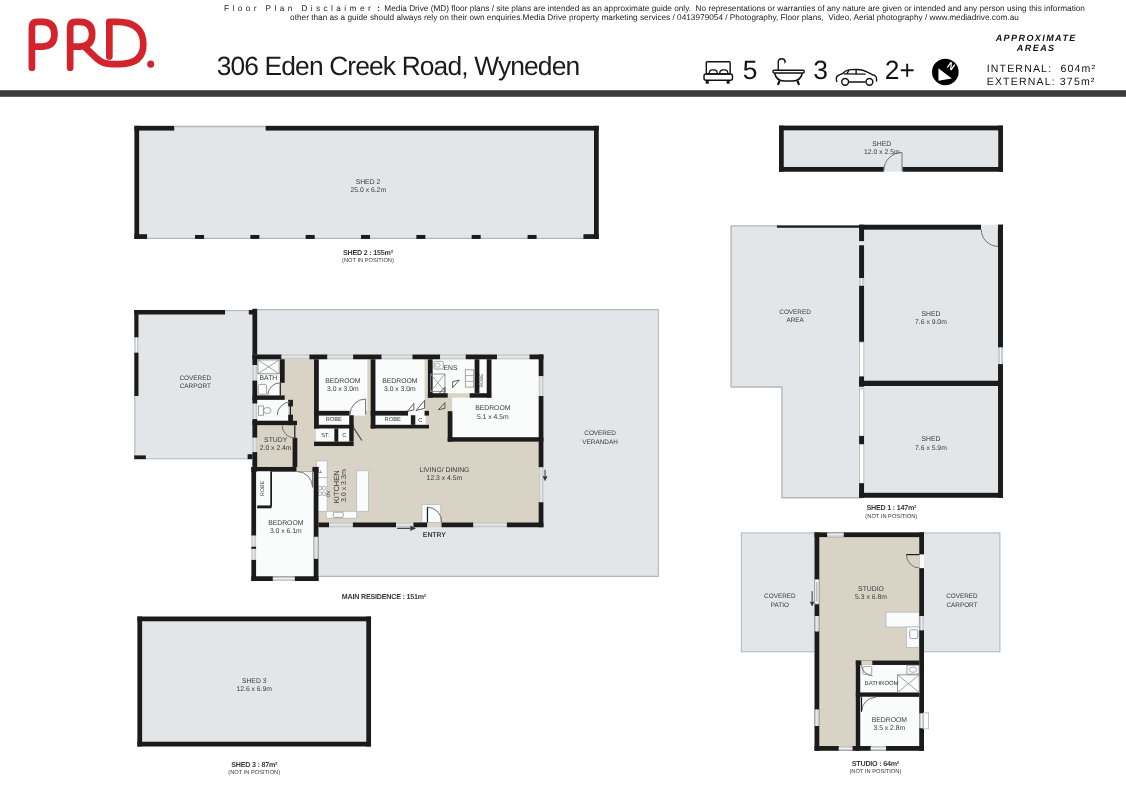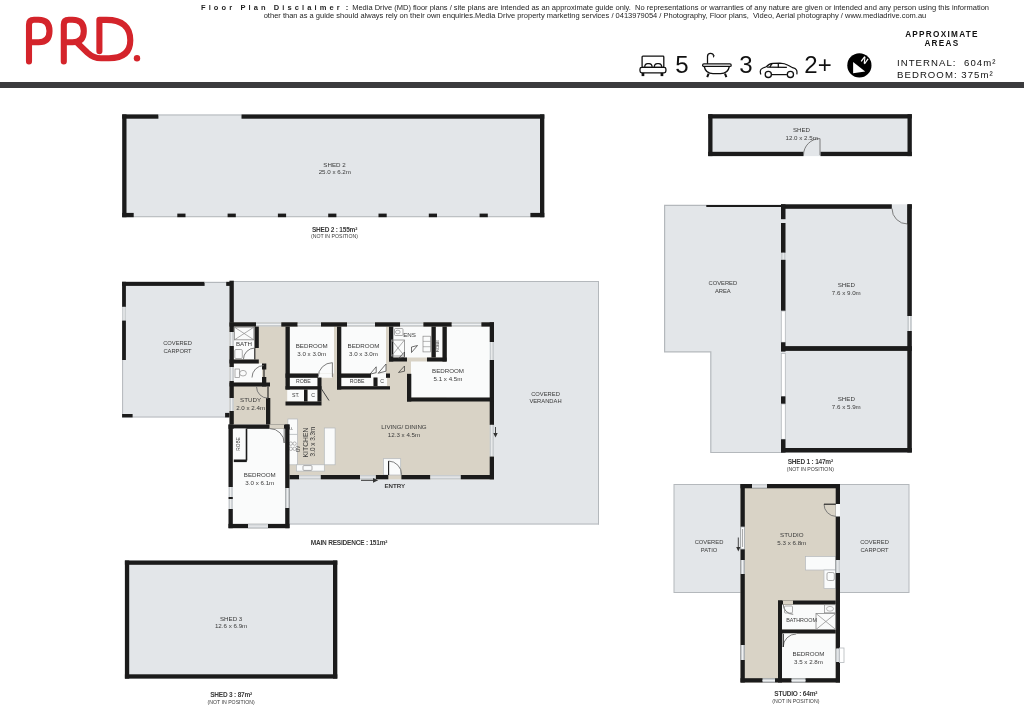--- a/index.html
+++ b/index.html
@@ -1,32 +1,33 @@
 <!DOCTYPE html>
 <html><head><meta charset="utf-8"><style>
 html,body{margin:0;padding:0;background:#fff;}
 #page{position:relative;width:1024px;height:724px;background:#fff;overflow:hidden;
   font-family:"Liberation Sans", sans-serif;}
 .disc{position:absolute;left:83px;width:1024px;text-align:center;font-size:7.5px;color:#1e1e1e;}
 .abs{position:absolute;}
 </style></head>
 <body>
 <div id="page">
-  <div class="disc" style="top:2.5px;"><span style="letter-spacing:3.1px;font-weight:bold;">Floor Plan Disclaimer</span><span style="letter-spacing:0.9px;font-weight:bold;"> : </span>Media Drive (MD) floor plans / site plans are intended as an approximate guide only.&nbsp; No representations or warranties of any nature are given or intended and any person using this information</div>
+  <div class="disc" style="top:2.5px;"><span style="letter-spacing:3.1px;font-weight:normal;">Floor Plan Disclaimer</span><span style="letter-spacing:0.9px;font-weight:bold;"> : </span>Media Drive (MD) floor plans / site plans are intended as an approximate guide only.&nbsp; No representations or warranties of any nature are given or intended and any person using this information</div>
   <div class="disc" style="top:11px;">other than as a guide should always rely on their own enquiries.Media Drive property marketing services / 0413979054 / Photography, Floor plans,&nbsp; Video, Aerial photography / www.mediadrive.com.au</div>
 
   <svg class="abs" style="left:18px;top:13px;" width="132" height="57" viewBox="20 15 132 57">
     <g fill="none" stroke="#d4242b" stroke-width="6.1" stroke-linecap="round" stroke-linejoin="round">
       <path d="M31,63.5 V26.5 Q31,21.8 36,21.8 H40.5 Q51.5,21.8 51.5,33 Q51.5,44.3 40.5,44.3 H31.2"></path>
       <path d="M65.8,63.5 V26.5 Q65.8,21.8 70.8,21.8 H74.5 Q85.8,21.8 85.8,33 Q85.8,44.3 74.5,44.3 H66"></path>
       <path d="M79,44.6 L89.5,54.7 Q95.5,60.2 103,60.2 H111 Q132.3,60.2 132.3,42.3 Q132.3,21.9 108.5,21.9 H101.4 V53.3"></path>
     </g>
     <circle cx="139" cy="60.3" r="3.2" fill="#d4242b"></circle>
   </svg>
 
+  <div class="abs" style="left:197px;top:47px;font-size:24px;color:#1b1b1b;letter-spacing:-0.8px;">306 Eden Creek Road, Wyneden</div>
 
   <svg class="abs" style="left:637px;top:54px;" width="31" height="25" viewBox="0 0 31 25">
     <g fill="none" stroke="#111" stroke-width="1.3">
       <rect x="5.1" y="2.2" width="21.7" height="11.1" rx="0.8"></rect>
       <path d="M7.6,12.9 Q7.9,9.6 10.5,9.6 H12.3 Q14.9,9.6 15.2,12.9" stroke-width="1.2"></path>
       <path d="M17.2,12.9 Q17.5,9.6 20.1,9.6 H21.9 Q24.5,9.6 24.8,12.9" stroke-width="1.2"></path>
       <rect x="3.0" y="13.3" width="25.9" height="5.6" rx="1.8"></rect>
     </g>
     <rect x="4.6" y="18.9" width="2.7" height="3.2" fill="#111"></rect>
     <rect x="23.6" y="18.9" width="2.7" height="3.2" fill="#111"></rect>
@@ -55,23 +56,23 @@
     <circle cx="31.4" cy="17.4" r="3.1" fill="none" stroke="#111" stroke-width="1.3"></circle>
   </svg>
   <div class="abs" style="left:800px;top:51px;width:36px;text-align:center;font-size:24px;color:#111;">2+</div>
 
   <svg class="abs" style="left:846px;top:52px;" width="27" height="27" viewBox="0 0 27 27">
     <circle cx="13.4" cy="13.4" r="12.1" fill="#000"></circle>
     <polygon points="7.1,10.0 7.1,21.3 19.2,19.4" fill="#fff"></polygon>
     <text x="16.8" y="10.6" font-size="8.8" font-weight="bold" fill="#fff" text-anchor="middle" transform="rotate(36 16.8 10.6)" font-family="Liberation Sans, sans-serif">N</text>
   </svg>
 
-  <div class="abs" style="left:894px;top:31px;width:96px;text-align:center;font-size:8.2px;font-weight:bold;color:#111;letter-spacing:1.3px;line-height:8.6px;">APPROXIMATE<br>AREAS</div>
+  <div class="abs" style="left:894px;top:31px;width:96px;text-align:center;font-size:8.2px;font-weight:bold;color:#111;letter-spacing:1.3px;line-height:8.6px;font-style:italic;">APPROXIMATE<br>AREAS</div>
   <div class="abs" style="left:897px;top:56.5px;white-space:nowrap;font-size:9.6px;color:#111;letter-spacing:1.05px;text-align:center;">INTERNAL:&nbsp; 604m²</div>
-  <div class="abs" style="left:897px;top:68.5px;white-space:nowrap;font-size:9.6px;color:#111;letter-spacing:1.05px;">BEDROOM: 375m²</div>
+  <div class="abs" style="left:897px;top:68.5px;white-space:nowrap;font-size:9.6px;color:#111;letter-spacing:1.05px;">EXTERNAL: 375m²</div>
 
   <div class="abs" style="left:0;top:82px;width:1024px;height:6px;background:#3b3b3d;"></div>
 
   <svg class="abs" style="left:0;top:0;" width="1024" height="724" viewBox="0 0 1024 724" font-family="Liberation Sans, sans-serif">
 <rect x="122.2" y="114.4" width="422.1" height="102.8" fill="#e3e6e9"></rect>
 <line x1="122.2" y1="216.7" x2="544.3" y2="216.7" stroke="#b4b8bc" stroke-width="1"></line>
 <rect x="122.2" y="114.4" width="36.2" height="4.3" fill="#1b1b1b"></rect>
 <line x1="158.4" y1="115.0" x2="241.5" y2="115.0" stroke="#b4b8bc" stroke-width="1.2"></line>
 <rect x="241.5" y="114.4" width="302.8" height="4.3" fill="#1b1b1b"></rect>
 <rect x="122.2" y="114.4" width="4.3" height="102.8" fill="#1b1b1b"></rect>

